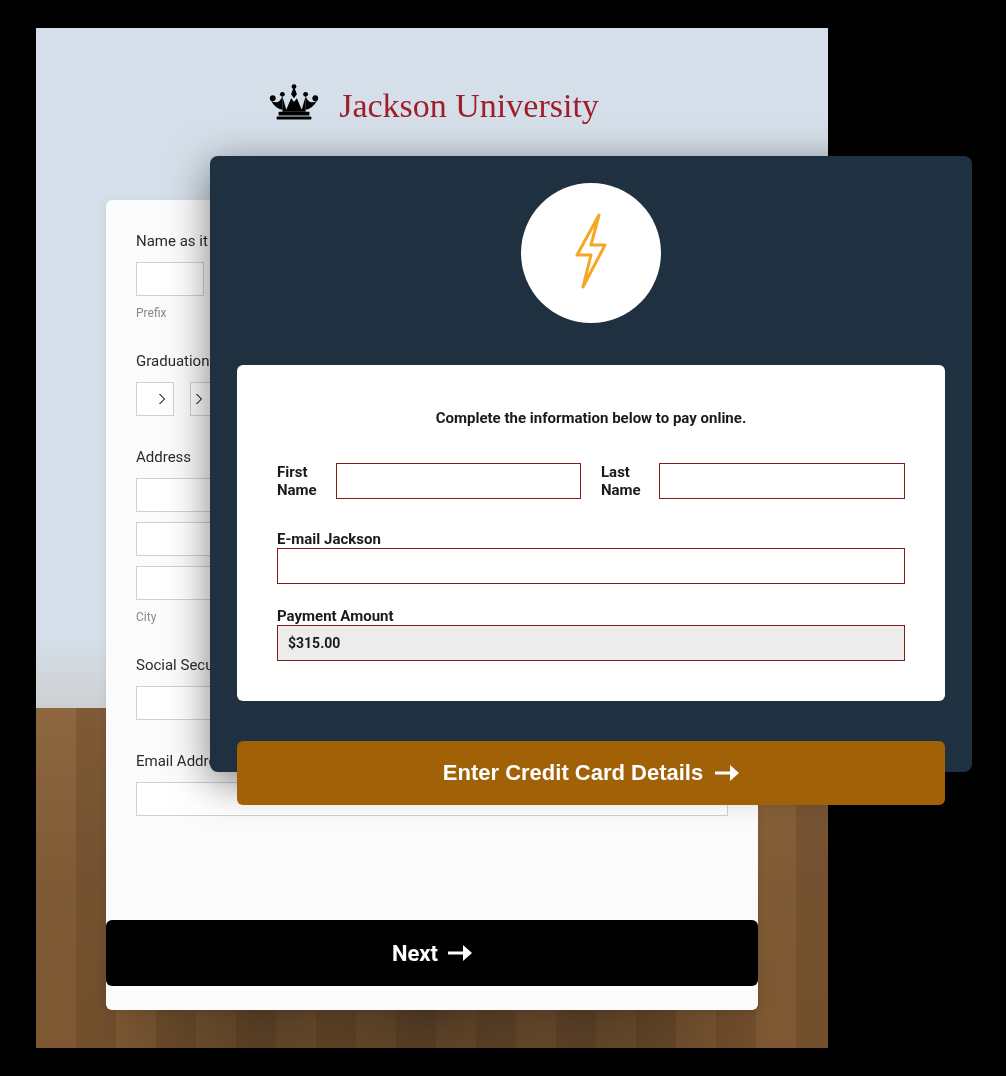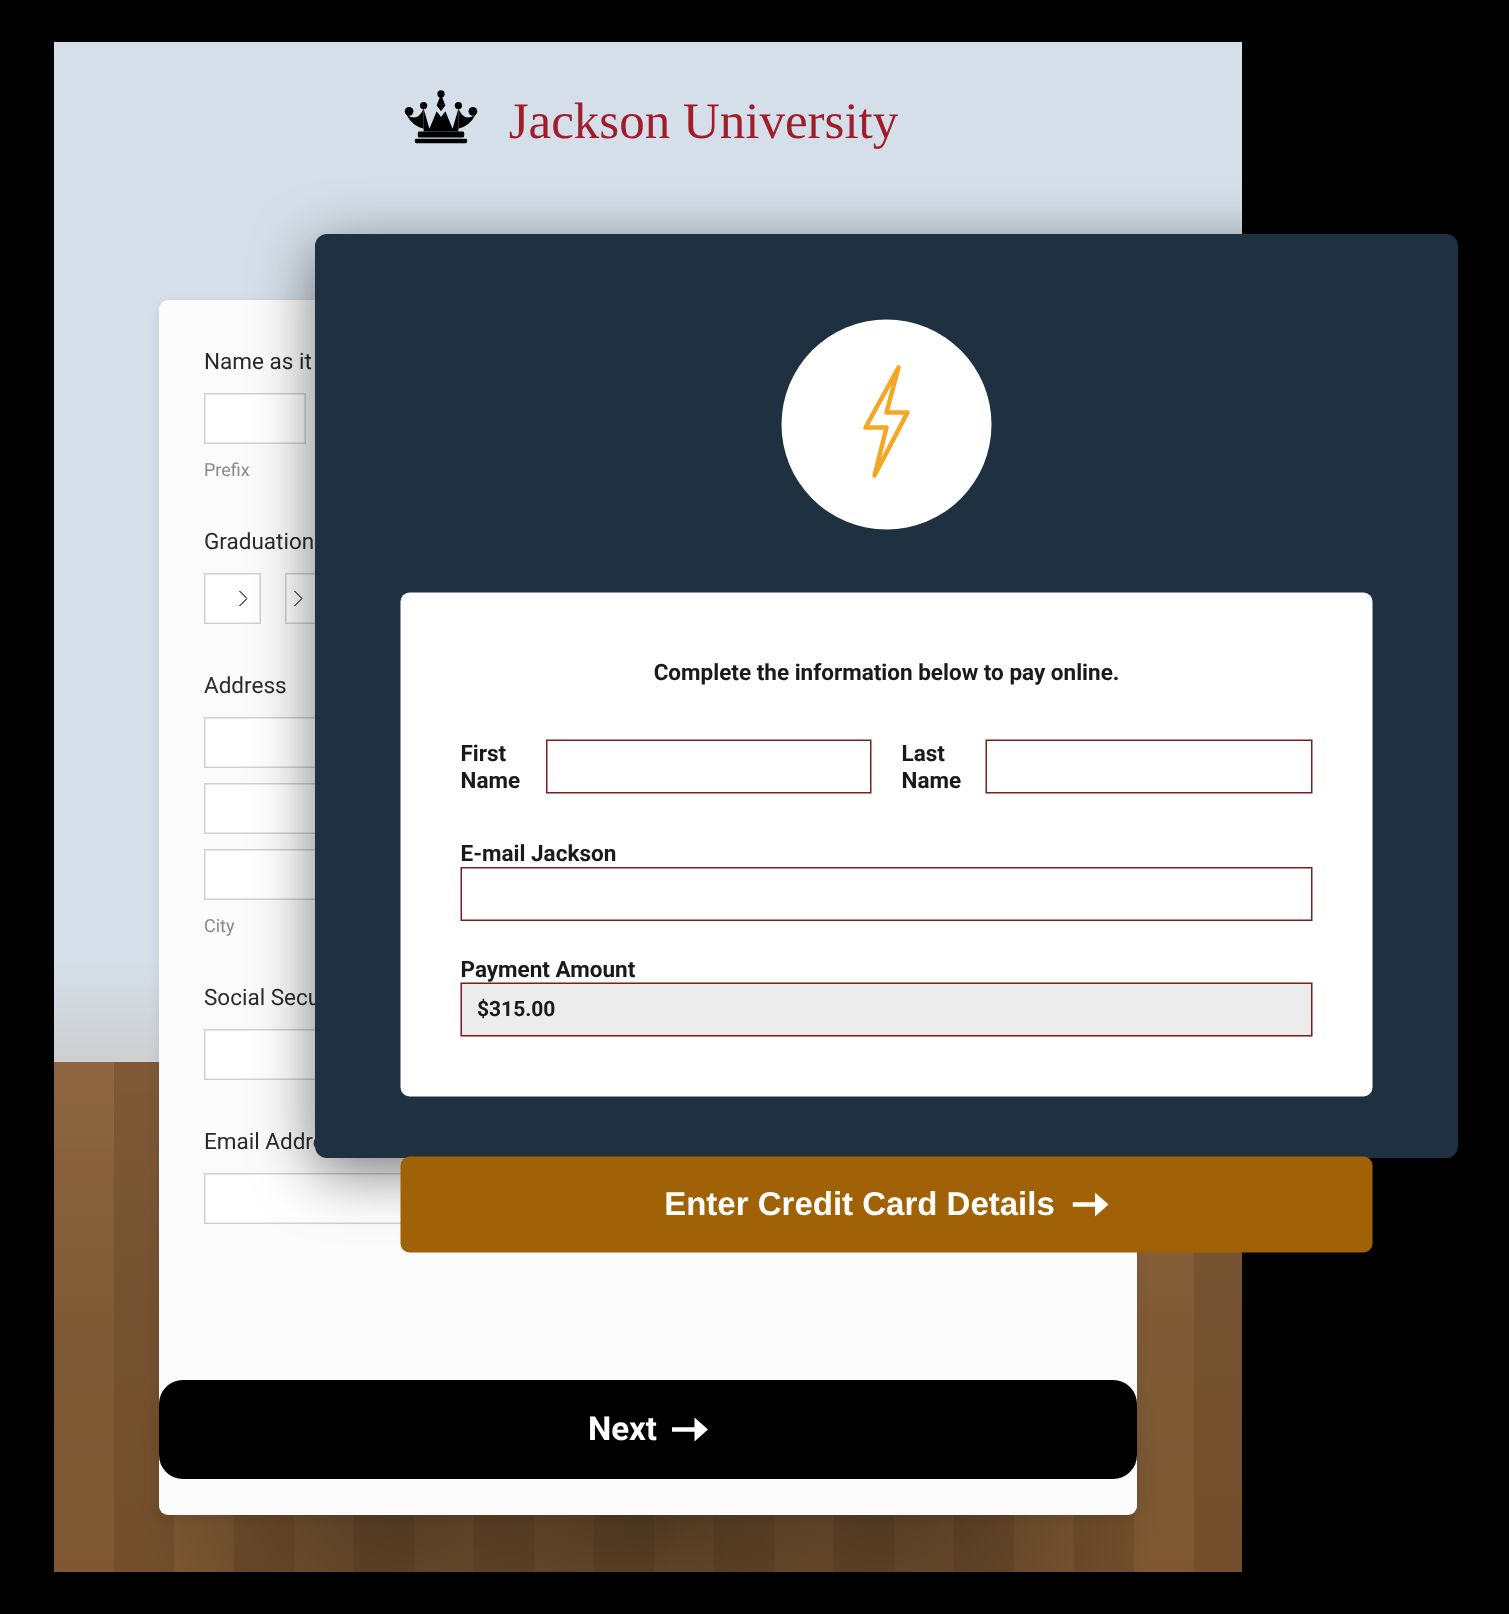--- a/index.html
+++ b/index.html
@@ -51,21 +51,21 @@
         radial-gradient(circle at 30% 80%, rgba(40,30,20,0.6) 0%, transparent 30%),
         radial-gradient(circle at 50% 85%, rgba(40,30,20,0.6) 0%, transparent 25%),
         radial-gradient(circle at 70% 80%, rgba(40,30,20,0.6) 0%, transparent 30%);
     }
     
     .univ-header {
       display: flex;
       align-items: center;
       justify-content: center;
       gap: 16px;
-      padding-top: 32px;
+      padding-top: 56px;
     }
     .crown-icon svg {
       width: 58px;
       height: 40px;
     }
     .univ-title {
       font-family: Georgia, "Times New Roman", serif;
       font-size: 34px;
       color: #a01e2b;
       font-weight: 400;
@@ -136,21 +136,21 @@
     .bg-row { display: flex; gap: 16px; }
     
     .next-bar {
       position: absolute;
       left: 70px;
       bottom: 62px;
       width: 652px;
       height: 66px;
       background: #000;
       color: #fff;
-      border-radius: 16px;
+      border-radius: 6px;
       display: flex;
       align-items: center;
       justify-content: center;
       gap: 10px;
       font-size: 22px;
       font-weight: 700;
       cursor: pointer;
       text-align: right;
     }
     .next-arrow {
@@ -161,21 +161,21 @@
     
     .modal {
       position: absolute;
       top: 156px;
       left: 210px;
       width: 762px;
       height: 616px;
       background: #1f3040;
       border-radius: 8px;
       box-shadow: 0 10px 40px rgba(0,0,0,0.5);
-      padding: 57px;
+      padding: 27px;
     }
     .bolt-circle {
       width: 140px;
       height: 140px;
       background: #fff;
       border-radius: 50%;
       margin: 0 auto 42px;
       display: flex;
       align-items: center;
       justify-content: center;

